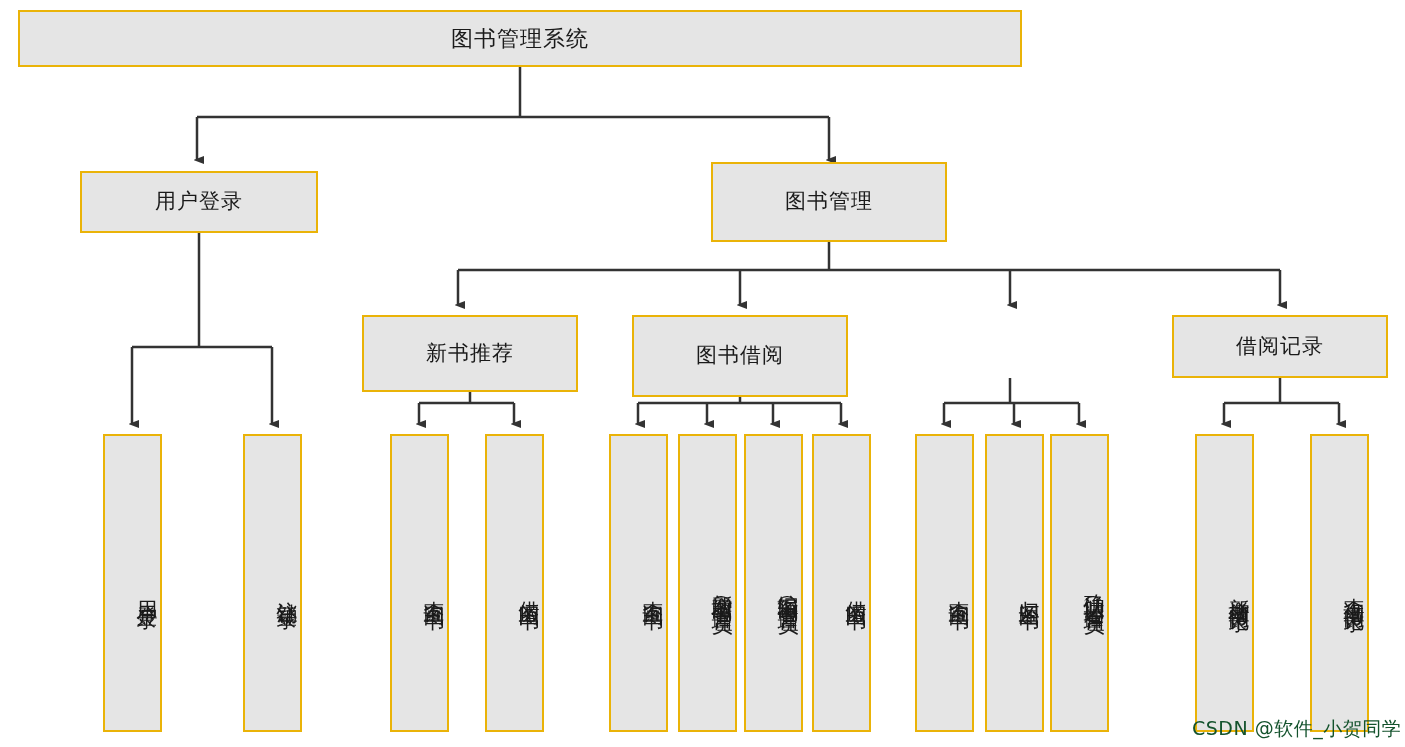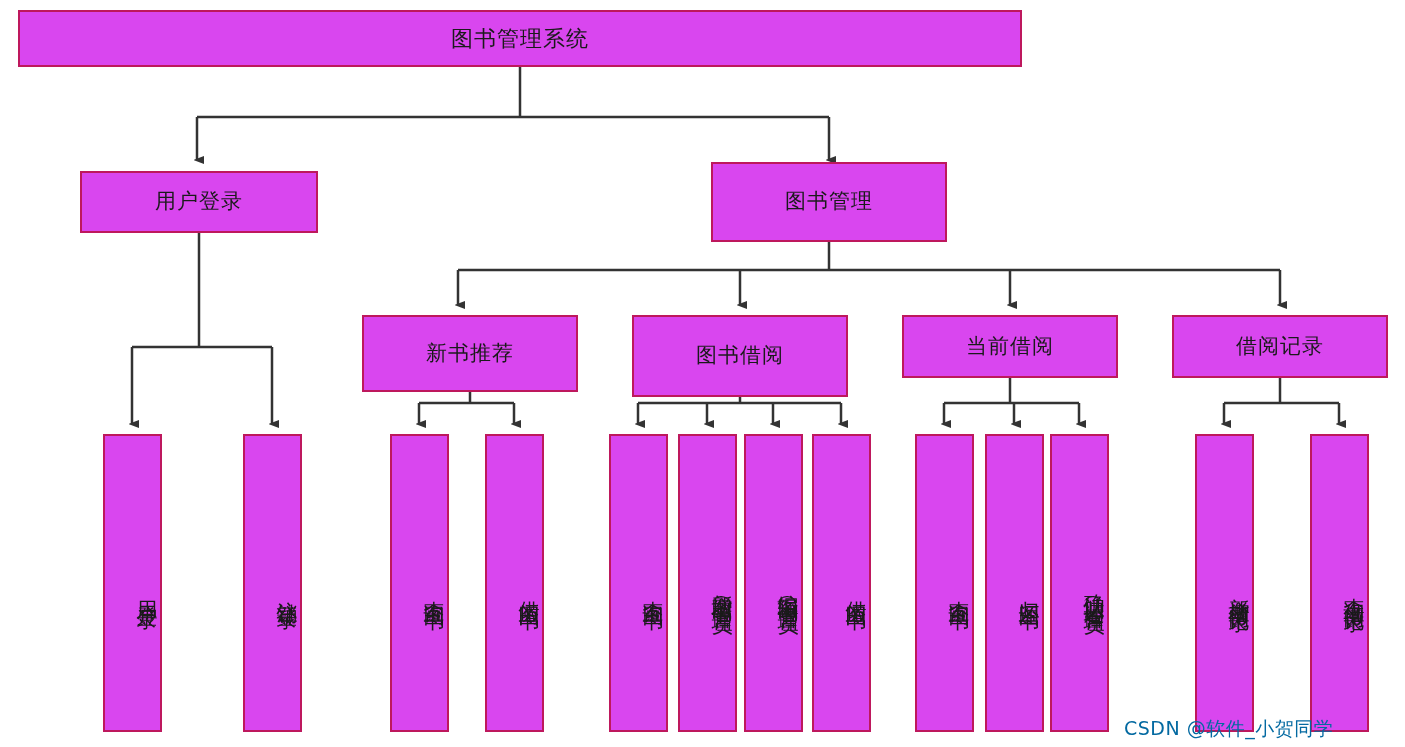--- a/index.html
+++ b/index.html
@@ -13,22 +13,22 @@
   #canvas {
     position: relative;
     width: 1405px;
     height: 747px;
     background: #ffffff;
     overflow: hidden;
   }
   .node {
     position: absolute;
     box-sizing: border-box;
-    border: 2px solid #be185d;
-    background: #d946ef;
+    border: 2px solid #eab308;
+    background: #e5e5e5;
     display: flex;
     align-items: center;
     justify-content: center;
     color: #1a1a1a;
   }
   .node-h {
     font-size: 21px;
     letter-spacing: 1px;
     line-height: 1.2;
   }
@@ -133,23 +133,20 @@
   <div class="node node-h" id="l1-1" style="left: 711px; top: 162px; width: 236px; height: 80px;">
       <span>图书管理</span>
     </div>
 
   <div class="node node-h" id="l2-0" style="left: 362px; top: 315px; width: 216px; height: 77px;">
       <span>新书推荐</span>
     </div>
   <div class="node node-h" id="l2-1" style="left: 632px; top: 315px; width: 216px; height: 82px;">
       <span>图书借阅</span>
     </div>
-  <div class="node node-h" id="l2-2" style="left: 902px; top: 315px; width: 216px; height: 63px;">
-      <span>当前借阅</span>
-    </div>
   <div class="node node-h" id="l2-3" style="left: 1172px; top: 315px; width: 216px; height: 63px;">
       <span>借阅记录</span>
     </div>
 
   <div class="node node-v" id="lf-0" style="left: 103px; top: 434px; width: 59px; height: 298px;">
       <span>用户登录</span>
     </div>
   <div class="node node-v" id="lf-1" style="left: 243px; top: 434px; width: 59px; height: 298px;">
       <span>注销登录</span>
     </div>
@@ -180,15 +177,15 @@
   <div class="node node-v" id="lf-10" style="left: 1050px; top: 434px; width: 59px; height: 298px;">
       <span>确认归还（管理员）</span>
     </div>
   <div class="node node-v" id="lf-11" style="left: 1195px; top: 434px; width: 59px; height: 298px;">
       <span>新增借阅记录</span>
     </div>
   <div class="node node-v" id="lf-12" style="left: 1310px; top: 434px; width: 59px; height: 298px;">
       <span>查询借阅记录</span>
     </div>
 
-  <div class="watermark" id="wm" style="left: 1124px; top: 716px; color: #0369a1;">CSDN @软件_小贺同学</div>
+  <div class="watermark" id="wm" style="left: 1192px; top: 716px; color: #14532d;">CSDN @软件_小贺同学</div>
 
 </div>
 
 </body></html>

